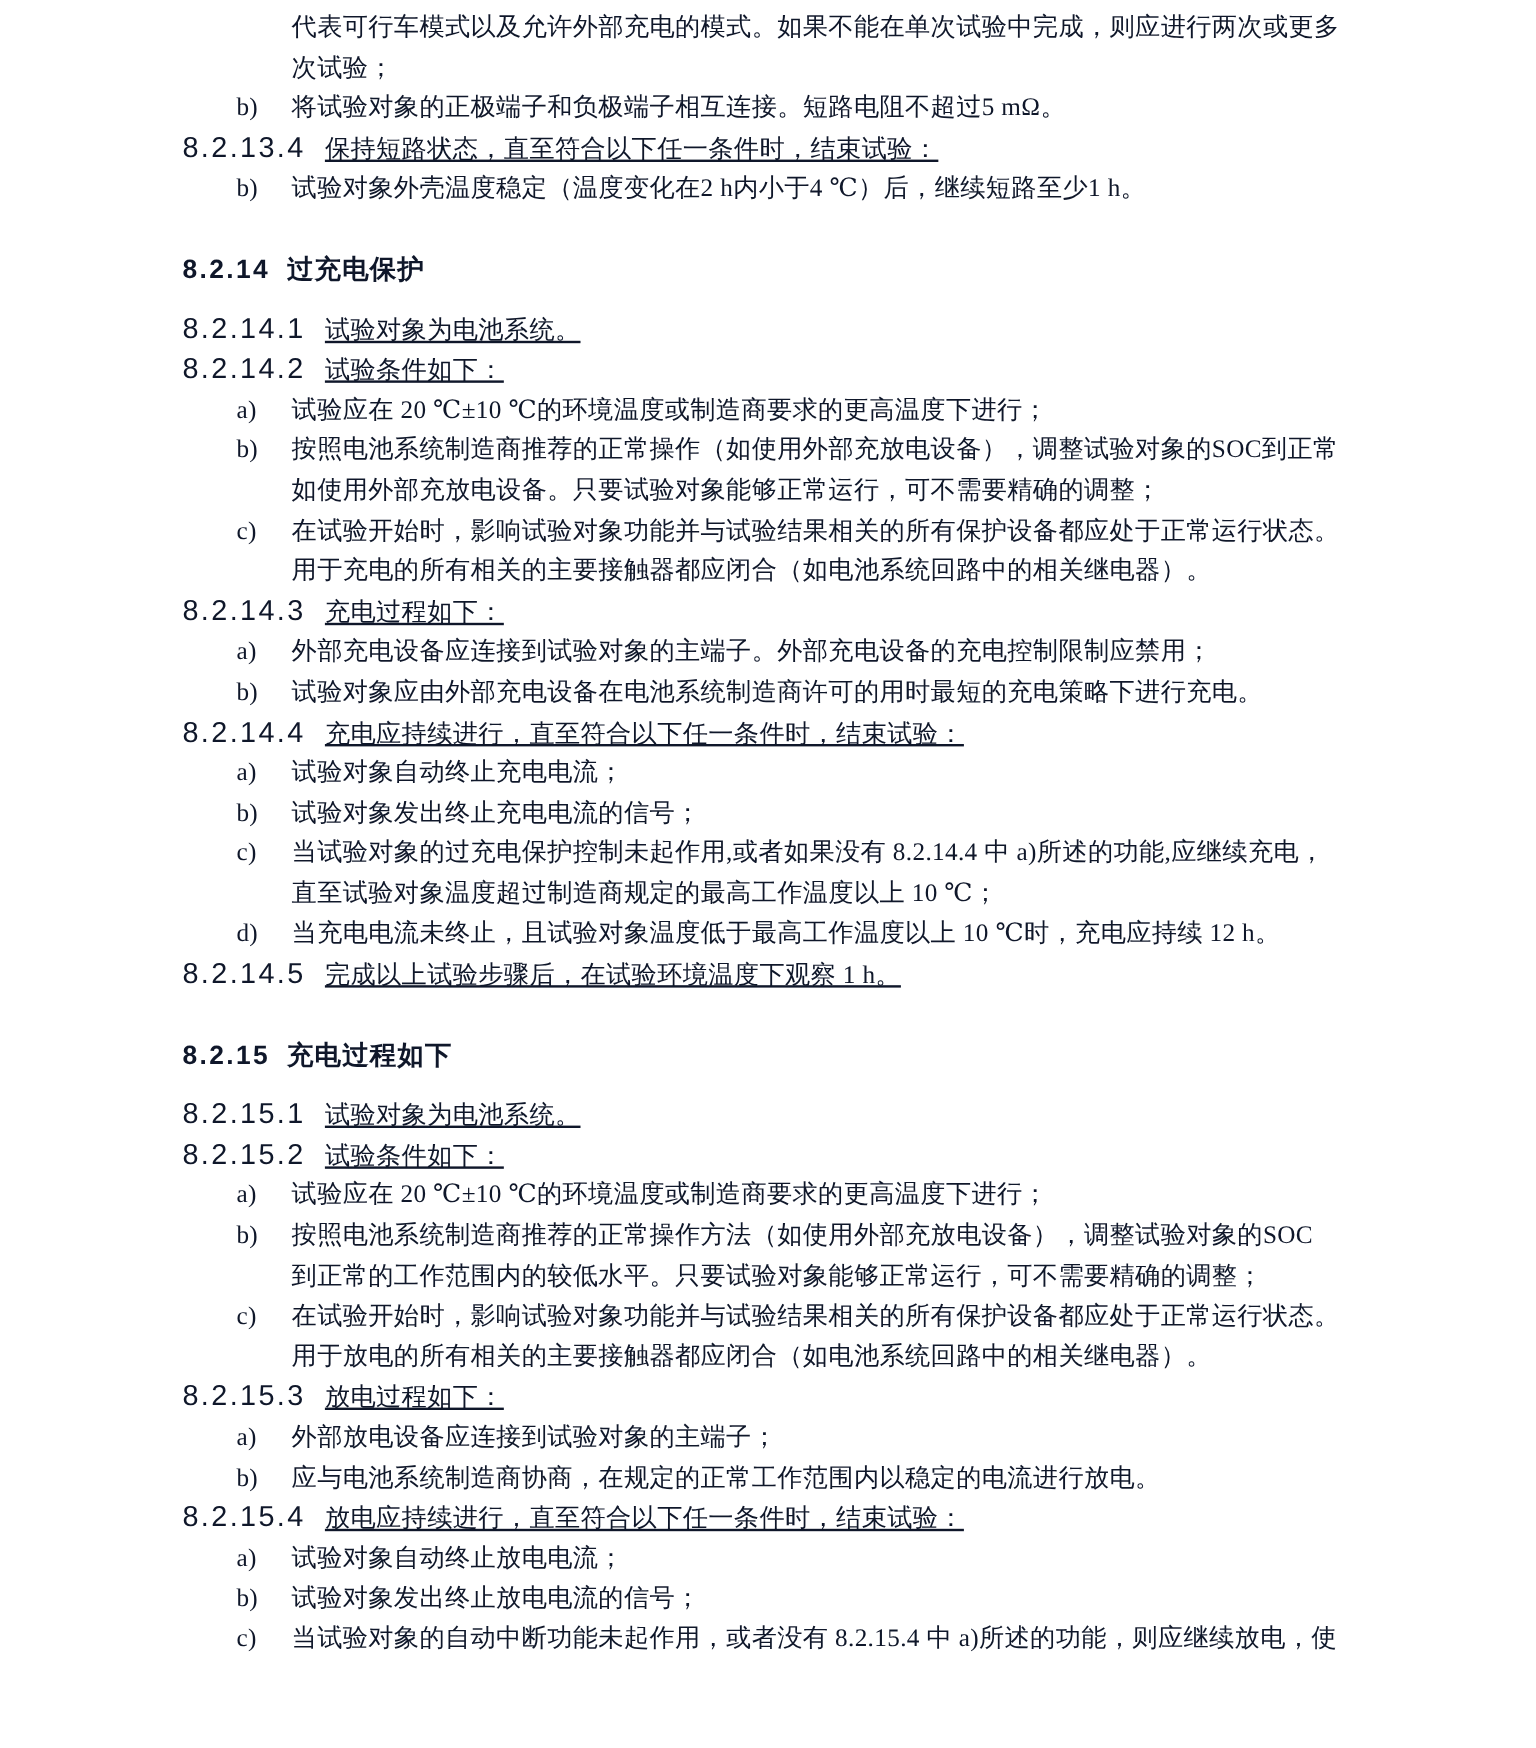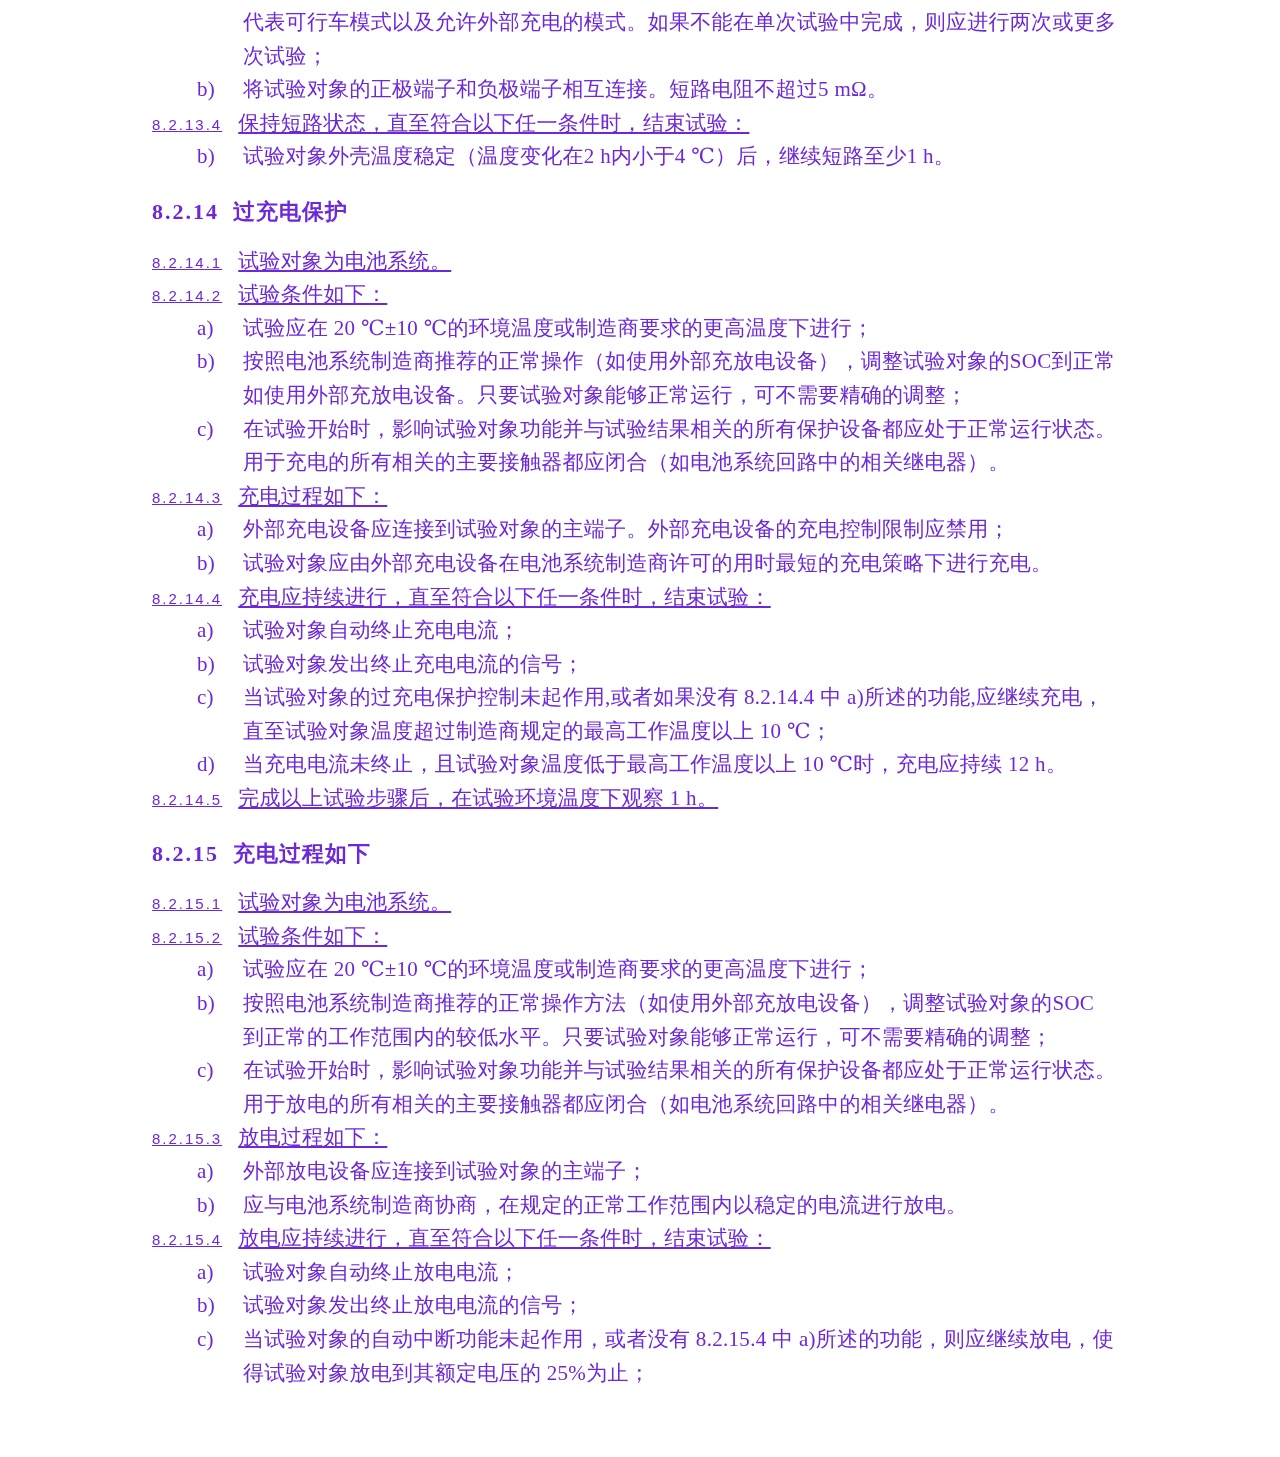--- a/index.html
+++ b/index.html
@@ -1,46 +1,45 @@
 <!DOCTYPE html>
 <html><head>
 <meta charset="utf-8">
 <style>
   html,body { margin:0; padding:0; background:#ffffff; }
   .page {
     position:relative;
     width:1280px; height:1457px;
     background:#ffffff;
-    color:#6d28d9;
+    color:#0f172a;
     font-family:"Liberation Serif","DejaVu Serif",serif;
     font-size:21px;
     box-sizing:border-box;
     padding:6px 118px 0 152px;
     overflow:hidden;
   }
   .line {
     line-height:33.6px;
     height:33.6px;
     white-space:nowrap;
     letter-spacing:0.3px;
   }
   
   .line.sec .num {
     font-family:"Liberation Sans","DejaVu Sans",sans-serif;
-    font-size:15px;
+    font-size:24px;
     letter-spacing:2px;
-    text-decoration:underline;
   }
   .line.sec .txt { margin-left:16px;text-decoration:underline; }
   
   .line.heading {
-    font-family:Liberation Serif, serif;
+    font-family:Liberation Sans, sans-serif;
     font-weight:bold;
     font-size:22px;
-    margin-top:21px;
+    margin-top:34px;
     margin-bottom:16px;
   }
   .line.heading .num { letter-spacing:2px; }
   .line.heading .txt { margin-left:14px; letter-spacing:1px; }
   
   .line.item { padding-left:45px; }
   .line.item .marker {
     display:inline-block;
     width:46px;
   }
@@ -83,15 +82,14 @@
       <div class="line cont"><span class="txt">到正常的工作范围内的较低水平。只要试验对象能够正常运行，可不需要精确的调整；</span></div>
       <div class="line item"><span class="marker">c)</span><span class="txt">在试验开始时，影响试验对象功能并与试验结果相关的所有保护设备都应处于正常运行状态。</span></div>
       <div class="line cont"><span class="txt">用于放电的所有相关的主要接触器都应闭合（如电池系统回路中的相关继电器）。</span></div>
       <div class="line sec"><span class="num">8.2.15.3</span><span class="txt">放电过程如下：</span></div>
       <div class="line item"><span class="marker">a)</span><span class="txt">外部放电设备应连接到试验对象的主端子；</span></div>
       <div class="line item"><span class="marker">b)</span><span class="txt">应与电池系统制造商协商，在规定的正常工作范围内以稳定的电流进行放电。</span></div>
       <div class="line sec"><span class="num">8.2.15.4</span><span class="txt">放电应持续进行，直至符合以下任一条件时，结束试验：</span></div>
       <div class="line item"><span class="marker">a)</span><span class="txt">试验对象自动终止放电电流；</span></div>
       <div class="line item"><span class="marker">b)</span><span class="txt">试验对象发出终止放电电流的信号；</span></div>
       <div class="line item"><span class="marker">c)</span><span class="txt">当试验对象的自动中断功能未起作用，或者没有 8.2.15.4 中 a)所述的功能，则应继续放电，使</span></div>
-      <div class="line cont"><span class="txt">得试验对象放电到其额定电压的 25%为止；</span></div>
     </div>
 </div>
 
 </body></html>

